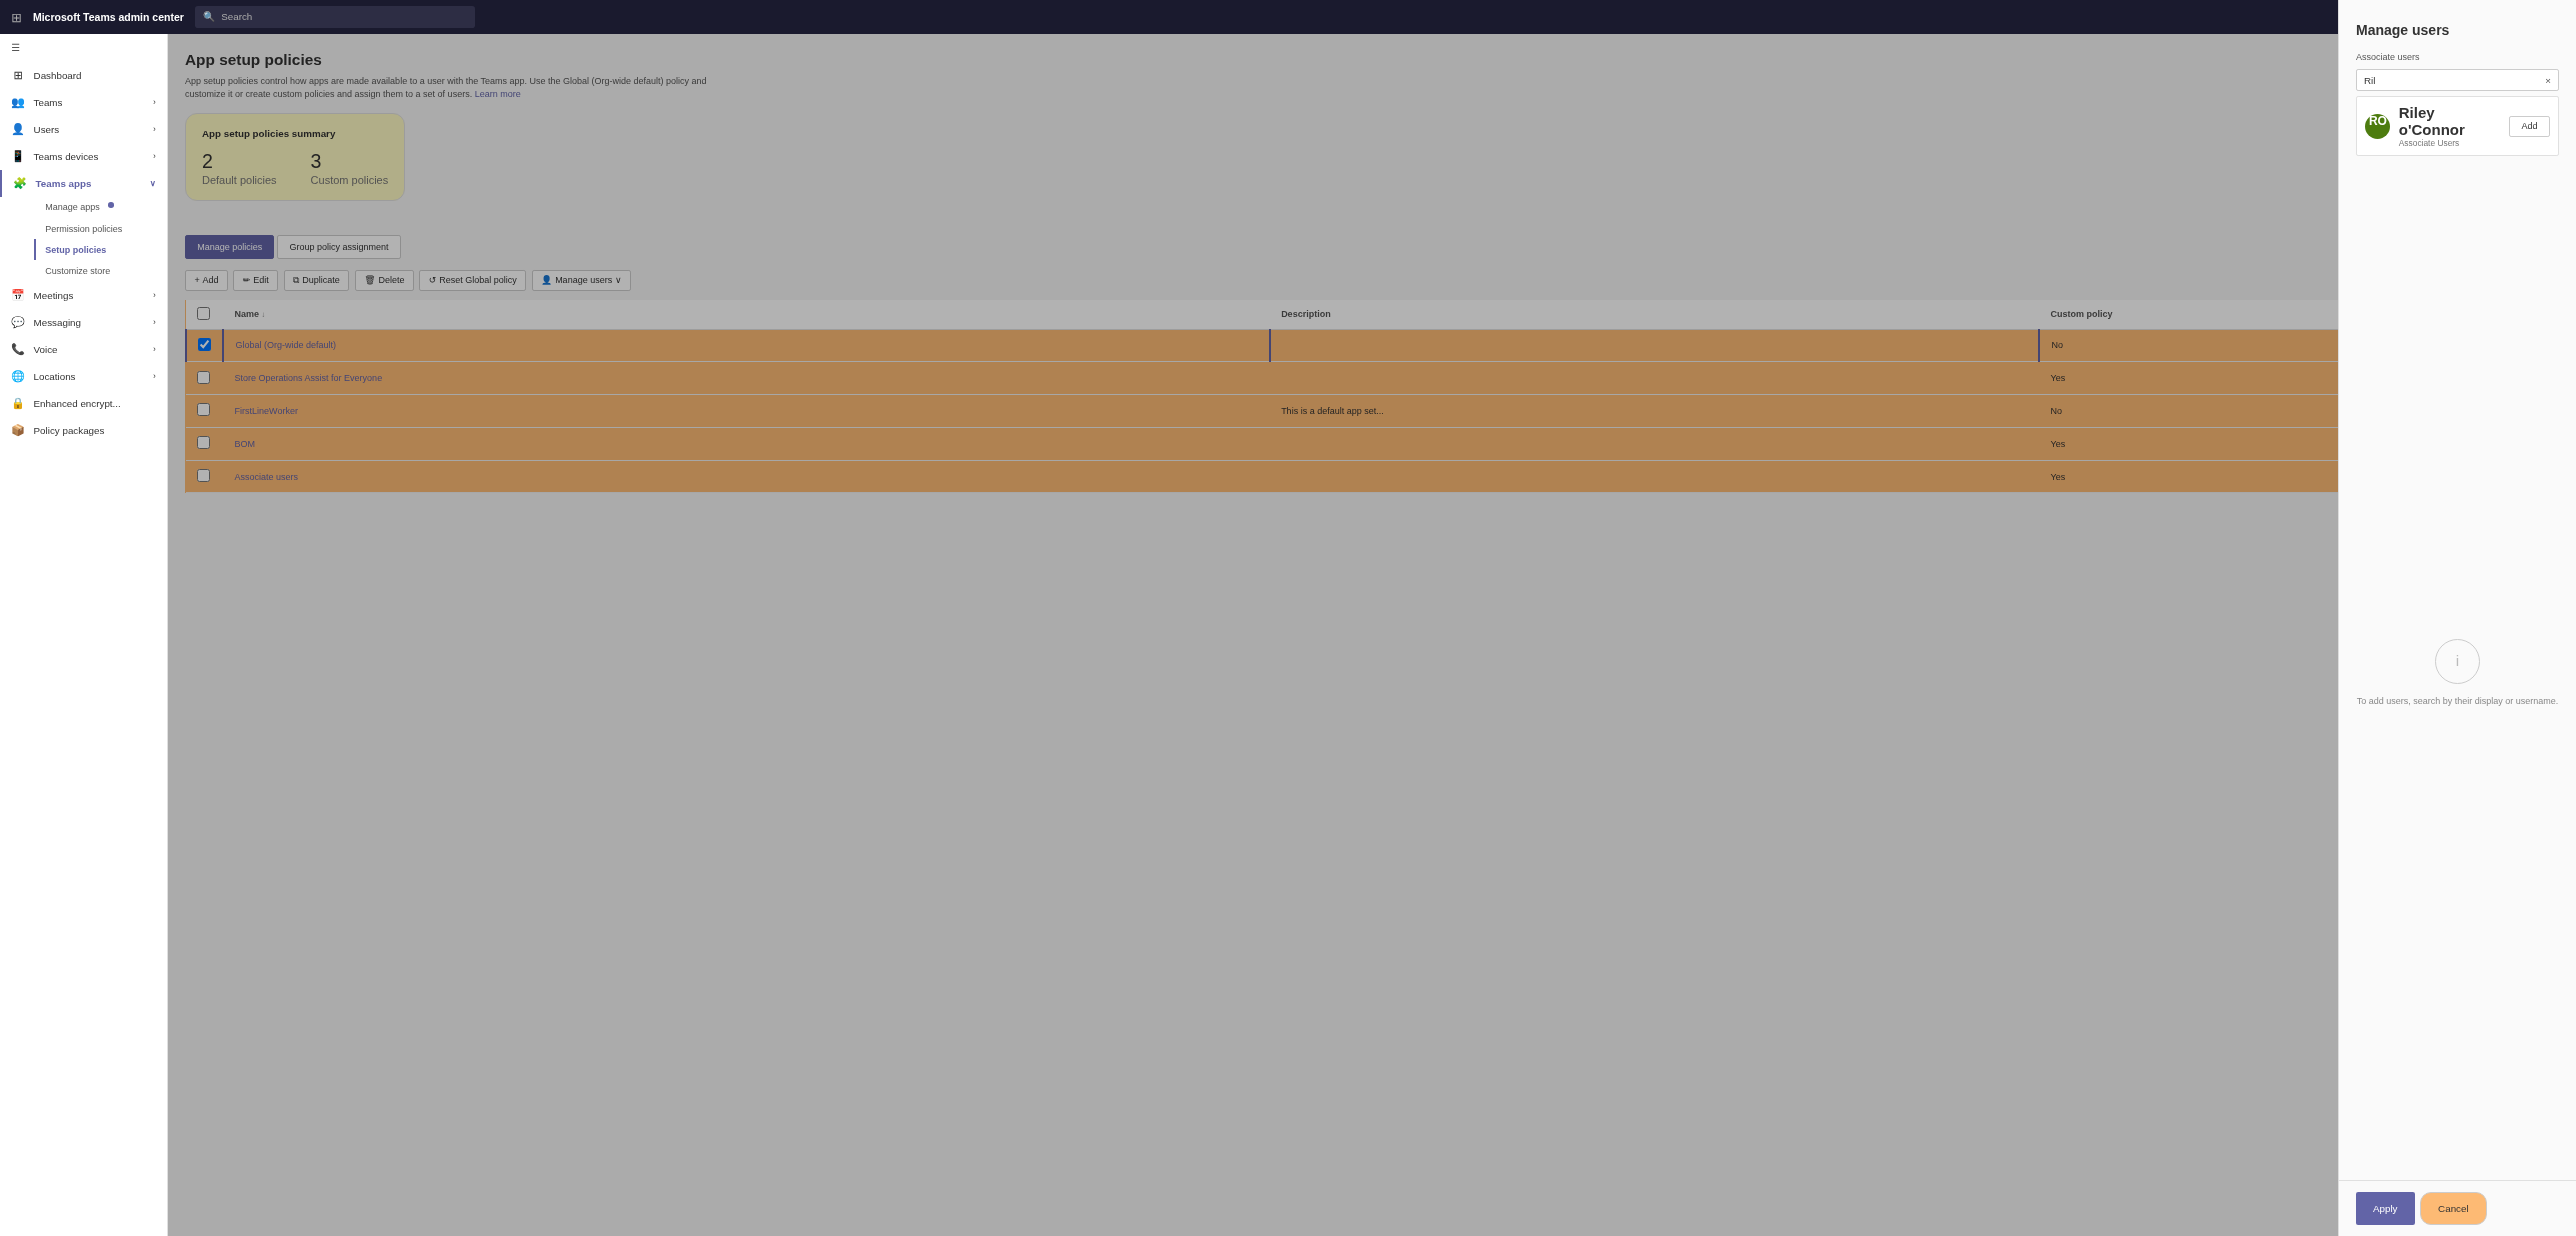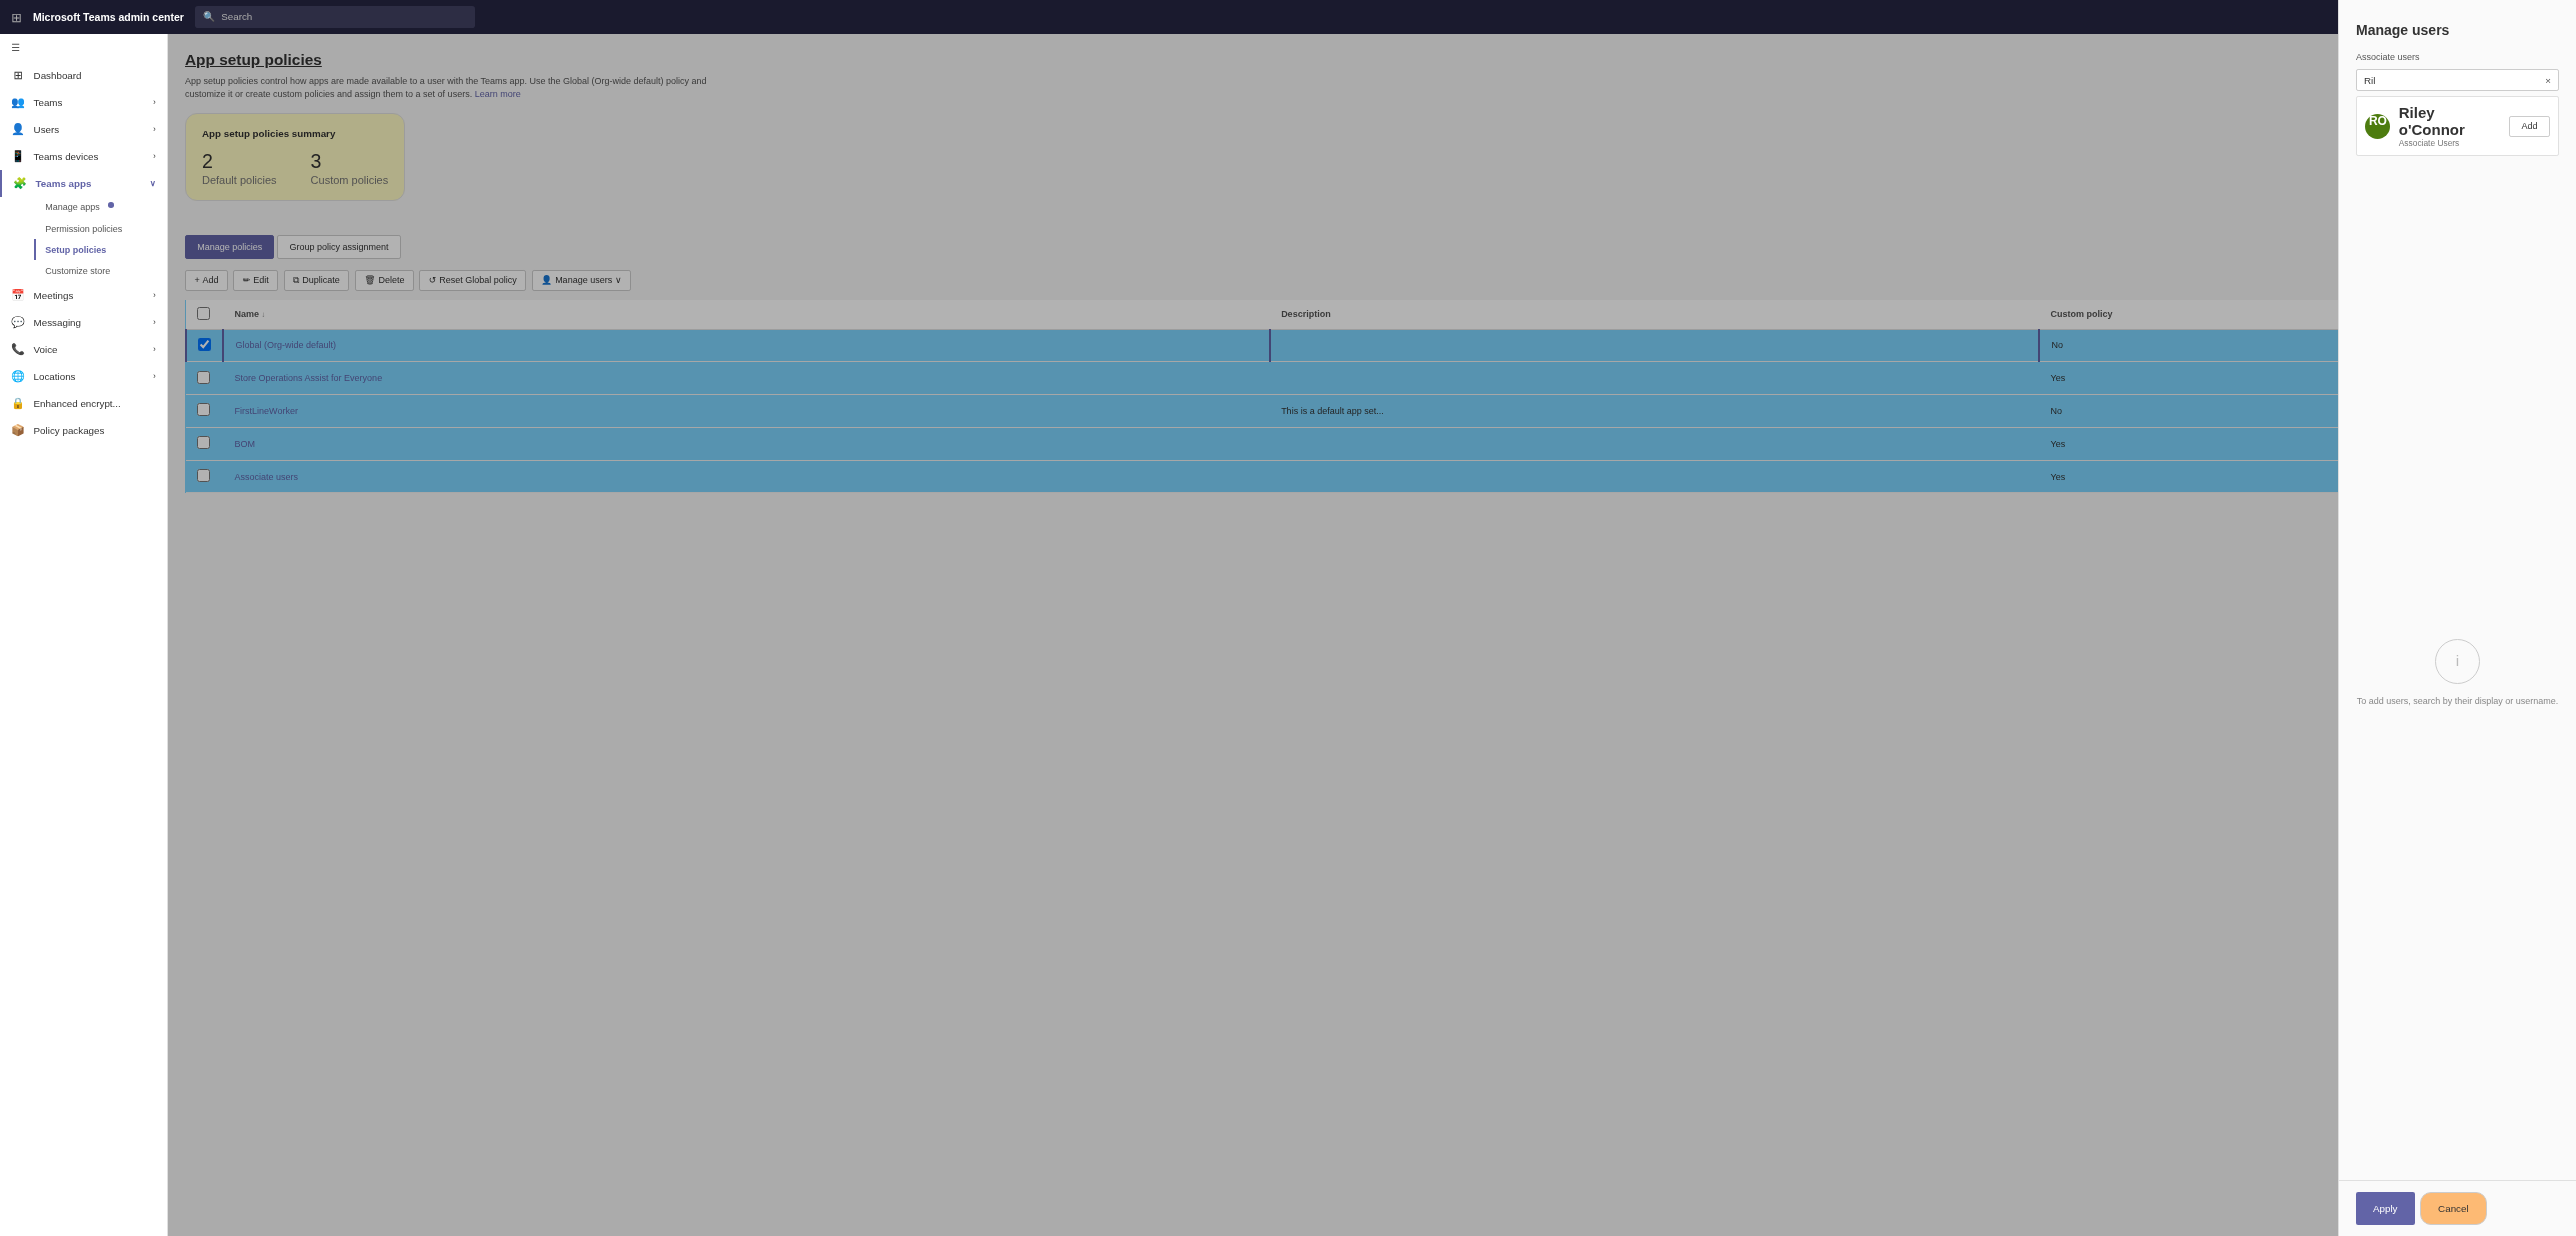--- a/index.html
+++ b/index.html
@@ -56,21 +56,21 @@
       margin-top: 34px; margin-left: 168px; padding: 17px; flex: 1; overflow-y: auto;
       background: #f5f5f5; position: relative;
     }
     .main.dimmed::after {
       content: ''; position: fixed; top: 34px; left: 168px; right: 238px; bottom: 0;
       background: rgba(0,0,0,0.3); z-index: 10;
     }
 
     
     .page-header { margin-bottom: 11.2px; }
-    .page-title { font-size: 15.4px; font-weight: 600; color: #333; margin-bottom: 5.6px; text-decoration: underline; }
+    .page-title { font-size: 15.4px; font-weight: 600; color: #333; margin-bottom: 5.6px; }
     .page-desc { font-size: 9px; color: #555; line-height: 1.5; max-width: 560px; }
     .page-desc a { color: #6264a7; text-decoration: none; }
 
     
     .summary-card {
       background: #fef9c3; border: 0.7px solid #e0e0e0; border-radius: 12px;
       padding: 14px 16px; margin-bottom: 17px; display: inline-flex; gap: 34px;
     }
     .summary-title { font-size: 9.8px; font-weight: 600; color: #333; margin-bottom: 11.2px; }
     .summary-stat { text-align: left; }
@@ -94,21 +94,21 @@
       display: flex; align-items: center; gap: 5.6px; margin-bottom: 8.4px;
     }
     .action-btn {
       display: flex; align-items: center; gap: 2.8px; padding: 4.2px 8.4px;
       border: 0.7px solid #ccc; background: #fff; cursor: pointer;
       font-size: 9px; color: #333; border-radius: 2.1px;
     }
     .action-btn .icon { font-size: 9px; }
 
     
-    .data-table { width: 100%; border-collapse: collapse; background: #7dd3fc; }
+    .data-table { width: 100%; border-collapse: collapse; background: #fdba74; }
     .data-table th {
       text-align: left; padding: 7px 11.2px; font-size: 9px; font-weight: 600;
       color: #555; border-bottom: 0.7px solid #e0e0e0; background: #fff;
     }
     .data-table td {
       padding: 8.4px 11.2px; font-size: 9px; color: #333;
       border-bottom: 0.7px solid #f0f0f0;
     }
     .data-table td a { color: #6264a7; text-decoration: none; }
     .selected-row td { border-left: 2.1px solid #6264a7; }

